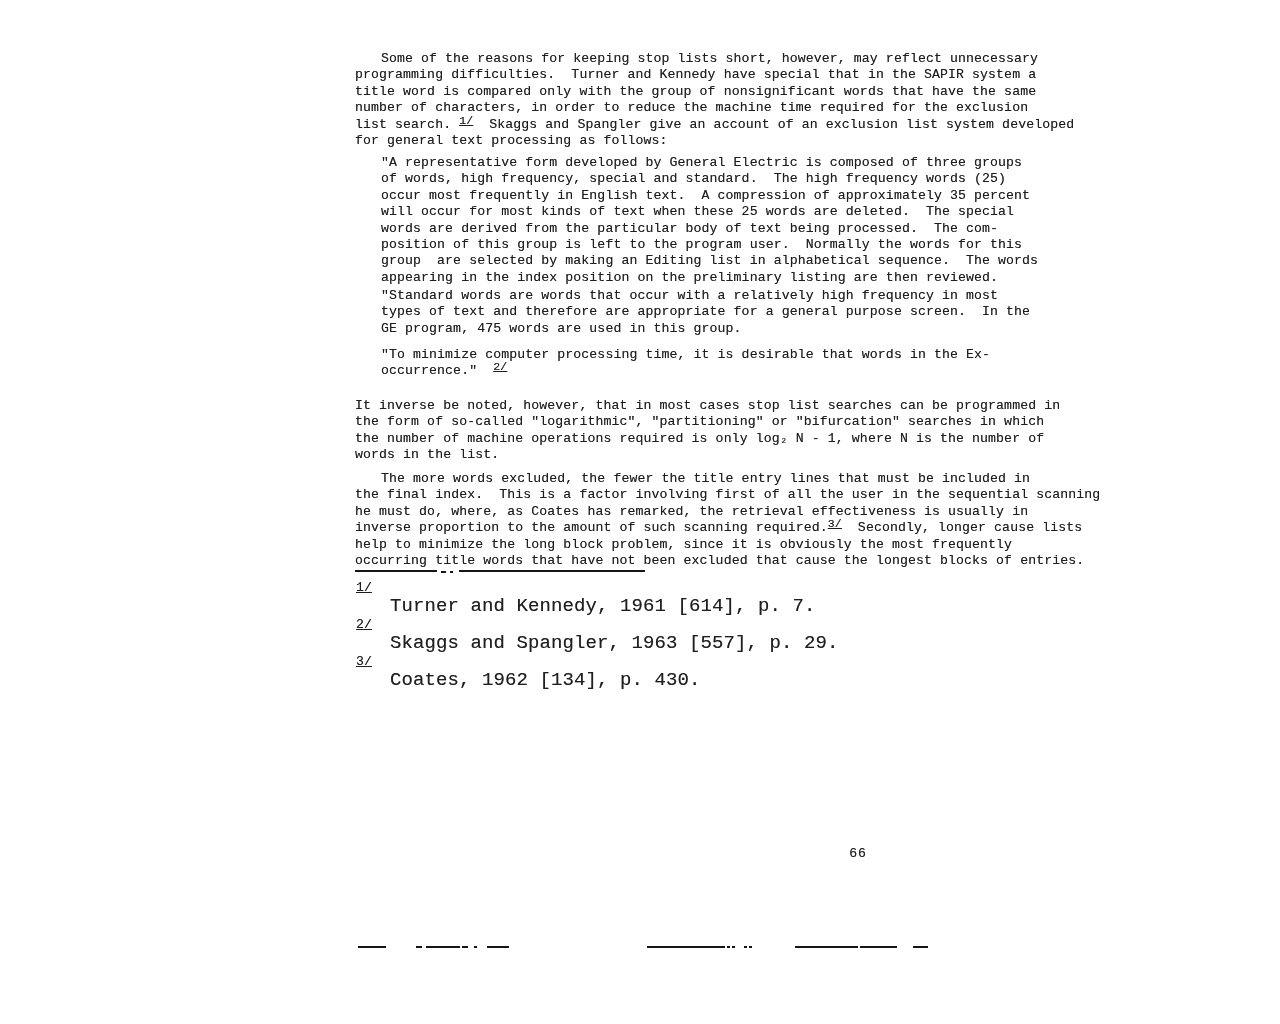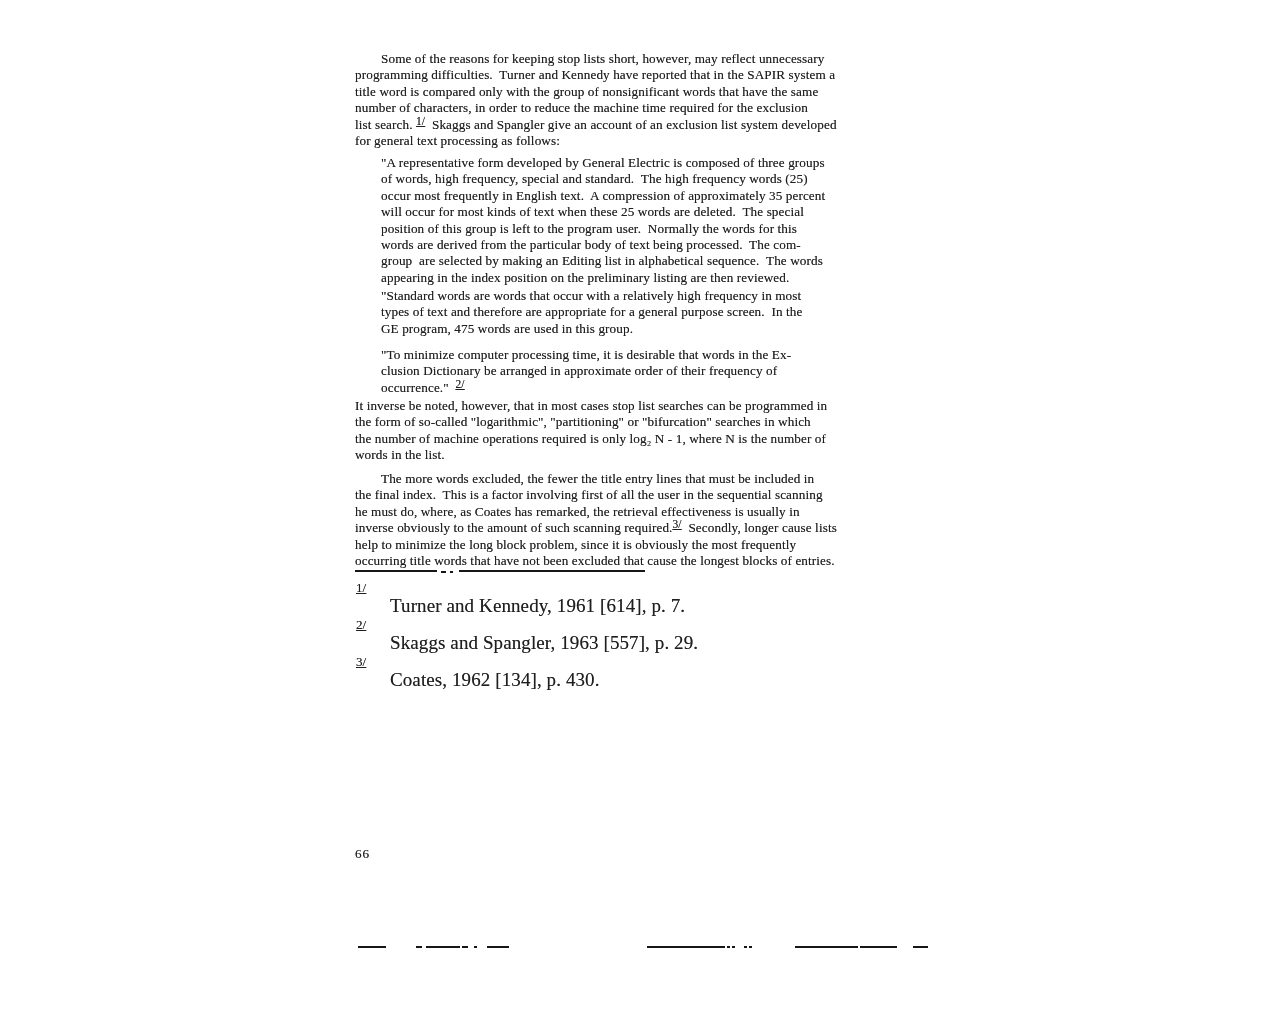--- a/index.html
+++ b/index.html
@@ -6,21 +6,21 @@
     margin: 0;
     padding: 0;
     background: #ffffff;
   }
   .page {
     position: relative;
     width: 1280px;
     height: 1024px;
     background: #ffffff;
     overflow: hidden;
-    font-family: Liberation Serif, serif;
+    font-family: Liberation Mono, monospace;
     color: #1f1f1f;
   }
   .block {
     position: absolute;
   }
   .line {
     white-space: pre;
     font-size: 13.2px;
     line-height: 16.4px;
     letter-spacing: 0.1px;
@@ -45,21 +45,21 @@
     font-size: 19px;
     letter-spacing: 0.1px;
     white-space: pre;
     text-shadow: 0 0 0.4px rgba(20,20,20,0.55);
   }
   .pageno {
     position: absolute;
     left: 355px;
     top: 846px;
     width: 512px;
-    text-align: left;
+    text-align: right;
     font-size: 13.2px;
     letter-spacing: 1px;
     text-shadow: 0 0 0.4px rgba(20,20,20,0.55);
   }
   .rule-seg {
     position: absolute;
     height: 2px;
     background: #161616;
   }
   .art {
@@ -69,62 +69,61 @@
     background: #161616;
   }
 </style>
 </head>
 <body>
 
 <div class="page">
 
   <div class="block" style="left:355px; top:51px;">
     <div class="line indent">Some of the reasons for keeping stop lists short, however, may reflect unnecessary</div>
-    <div class="line">programming difficulties.  Turner and Kennedy have reported that in the SAPIR system a</div>
+    <div class="line">programming difficulties.  Turner and Kennedy have special that in the SAPIR system a</div>
     <div class="line">title word is compared only with the group of nonsignificant words that have the same</div>
     <div class="line">number of characters, in order to reduce the machine time required for the exclusion</div>
     <div class="line"><span>list search. </span><span class="sup">1/</span><span>  Skaggs and Spangler give an account of an exclusion list system developed</span></div>
     <div class="line">for general text processing as follows:</div>
   </div>
 
   <div class="block" style="left:381px; top:155px;">
     <div class="line">"A representative form developed by General Electric is composed of three groups</div>
     <div class="line">of words, high frequency, special and standard.  The high frequency words (25)</div>
     <div class="line">occur most frequently in English text.  A compression of approximately 35 percent</div>
     <div class="line">will occur for most kinds of text when these 25 words are deleted.  The special</div>
+    <div class="line">words are derived from the particular body of text being processed.  The com-</div>
     <div class="line">position of this group is left to the program user.  Normally the words for this</div>
-    <div class="line">words are derived from the particular body of text being processed.  The com-</div>
     <div class="line">group  are selected by making an Editing list in alphabetical sequence.  The words</div>
     <div class="line">appearing in the index position on the preliminary listing are then reviewed.</div>
   </div>
 
   <div class="block" style="left:381px; top:288px;">
     <div class="line">"Standard words are words that occur with a relatively high frequency in most</div>
     <div class="line">types of text and therefore are appropriate for a general purpose screen.  In the</div>
     <div class="line">GE program, 475 words are used in this group.</div>
   </div>
 
   <div class="block" style="left:381px; top:347px;">
     <div class="line">"To minimize computer processing time, it is desirable that words in the Ex-</div>
-    <div class="line">clusion Dictionary be arranged in approximate order of their frequency of</div>
     <div class="line"><span>occurrence."  </span><span class="sup">2/</span><span></span></div>
   </div>
 
   <div class="block" style="left:355px; top:398px;">
     <div class="line">It inverse be noted, however, that in most cases stop list searches can be programmed in</div>
     <div class="line">the form of so-called "logarithmic", "partitioning" or "bifurcation" searches in which</div>
     <div class="line">the number of machine operations required is only log₂ N - 1, where N is the number of</div>
     <div class="line">words in the list.</div>
   </div>
 
   <div class="block" style="left:355px; top:471px;">
     <div class="line indent">The more words excluded, the fewer the title entry lines that must be included in</div>
     <div class="line">the final index.  This is a factor involving first of all the user in the sequential scanning</div>
     <div class="line">he must do, where, as Coates has remarked, the retrieval effectiveness is usually in</div>
-    <div class="line"><span>inverse obviously to the amount of such scanning required.</span><span class="sup">3/</span><span>  Secondly, longer cause lists</span></div>
+    <div class="line"><span>inverse proportion to the amount of such scanning required.</span><span class="sup">3/</span><span>  Secondly, longer cause lists</span></div>
     <div class="line">help to minimize the long block problem, since it is obviously the most frequently</div>
     <div class="line">occurring title words that have not been excluded that cause the longest blocks of entries.</div>
   </div>
 
   <div>
     <div class="rule-seg" style="left:355px; top:570px; width:82px;"></div>
     <div class="rule-seg" style="left:441px; top:571px; width:5px;"></div>
     <div class="rule-seg" style="left:450px; top:571px; width:3px;"></div>
     <div class="rule-seg" style="left:459px; top:570px; width:186px;"></div>
   </div>

